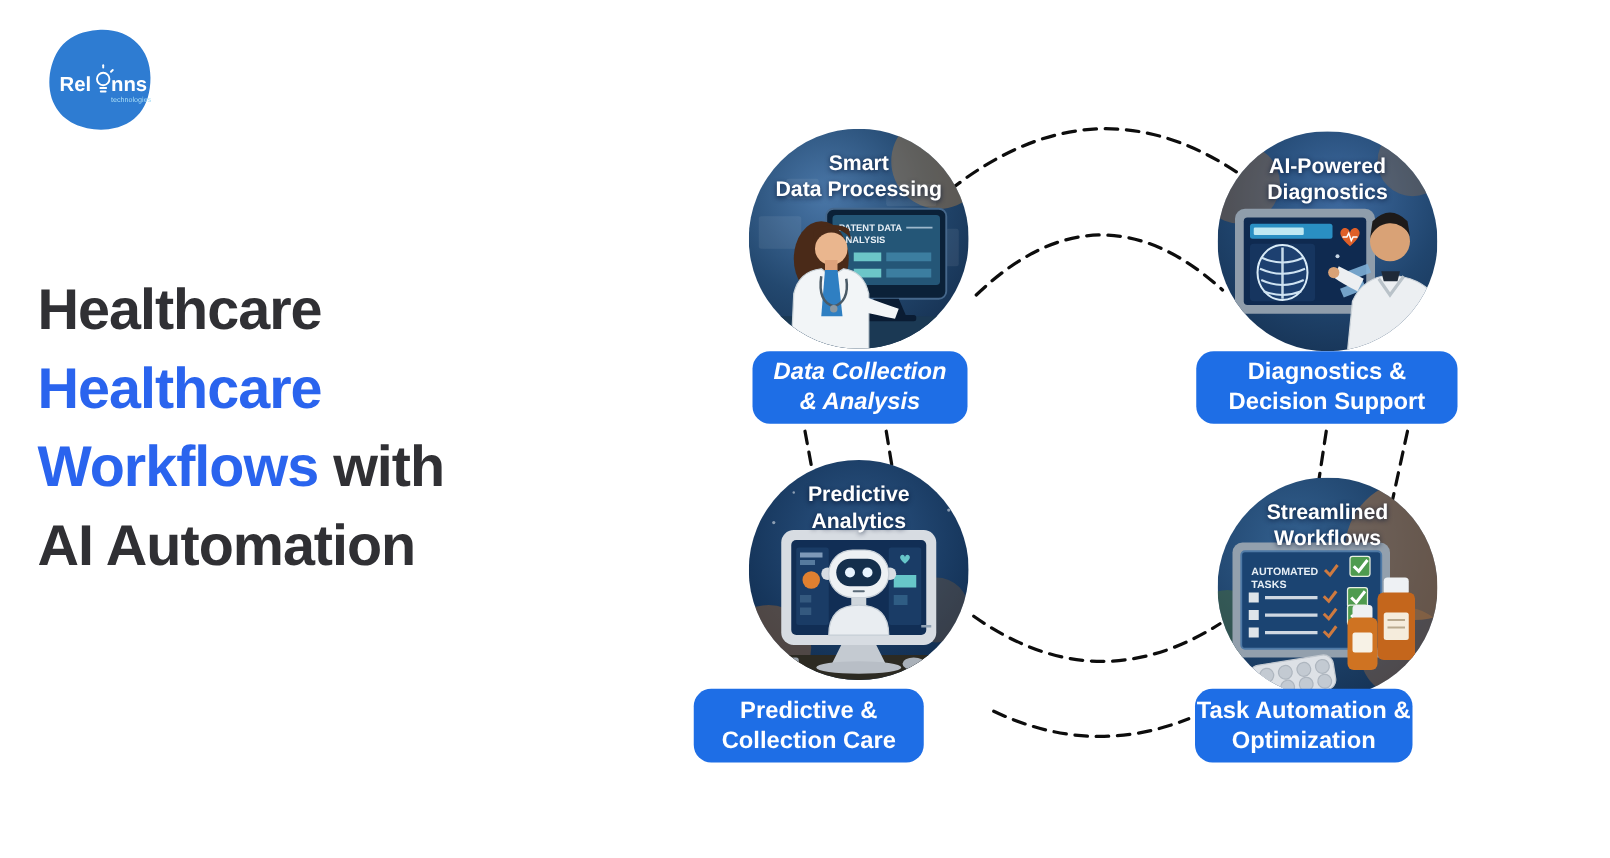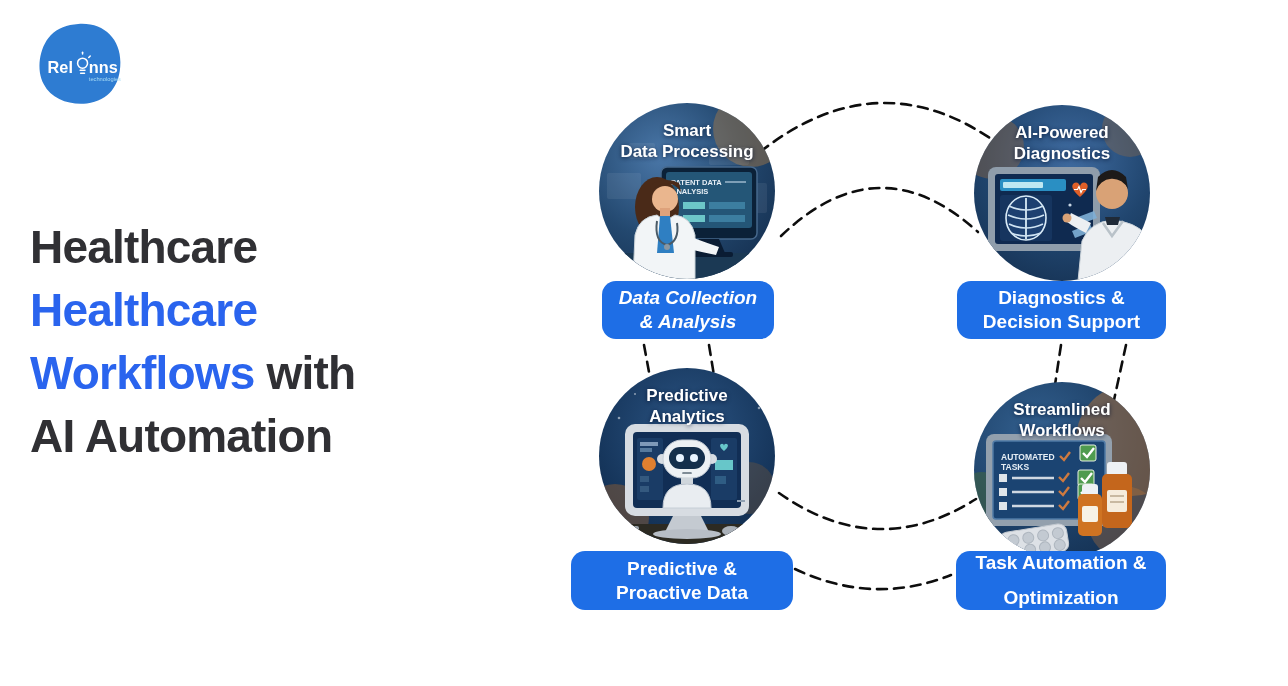--- a/index.html
+++ b/index.html
@@ -32,22 +32,22 @@
   #c2{left:974px;top:105px;}
   #c3{left:599px;top:368px;}
   #c4{left:974px;top:382px;}
   .pill{
     position:absolute;z-index:2;background:var(--label-blue,#1E6EE6);
     border-radius:14px;color:#fff;font-weight:bold;font-size:19px;line-height:24px;
     display:flex;flex-direction:column;align-items:center;justify-content:center;text-align:center;
   }
   #l1{left:602px;top:281px;width:172px;height:58px;font-style:italic;}
   #l2{left:957px;top:281px;width:209px;height:58px;}
-  #l3{left:571px;top:551px;width:222px;height:59px;}
-  #l4{left:956px;top:551px;width:210px;height:59px;justify-content:space-between;}
+  #l3{left:555px;top:551px;width:184px;height:59px;}
+  #l4{left:956px;top:551px;width:174px;height:59px;}
   .screen-text{font-weight:bold;fill:#e6eef5;}
 </style>
 </head>
 <body>
 
 <div class="logo">
   <svg width="96" height="90" viewBox="0 0 100 94">
     <path d="M44,2 C70,0 88,17 88,42 C88,66 76,82 53,85 C36,87 16,81 8,65 C0,50 3,27 15,14 C23,6 32,3 44,2 Z" fill="#2E7CD2"></path>
     <text x="12" y="53" font-size="17" font-weight="bold" fill="#ffffff">Rel</text>
     <g stroke="#ffffff" fill="none" stroke-width="1.6" stroke-linecap="round">
@@ -244,21 +244,21 @@
     <rect x="8" y="158" width="32" height="8" rx="2" fill="#9aa2ab"></rect>
     <ellipse cx="132" cy="163" rx="9" ry="5" fill="#aab1b9"></ellipse>
   </svg>
   <div class="circle-title">
     <span>Predictive</span><br>
     <span>Analytics</span>
   </div>
 </div>
 <div class="pill" id="l3">
   <span>Predictive &amp;</span>
-  <span>Proactive Data</span>
+  <span>Collection Care</span>
 </div>
 
 <div class="node-circle" id="c4">
   <svg width="176" height="176" viewBox="0 0 176 176">
     <defs>
       <radialGradient id="bg4" cx="35%" cy="30%" r="90%">
         <stop offset="0" stop-color="#33608f"></stop>
           <stop offset="0.6" stop-color="#1c3f66"></stop>
           <stop offset="1" stop-color="#122c4c"></stop>
       </radialGradient>

